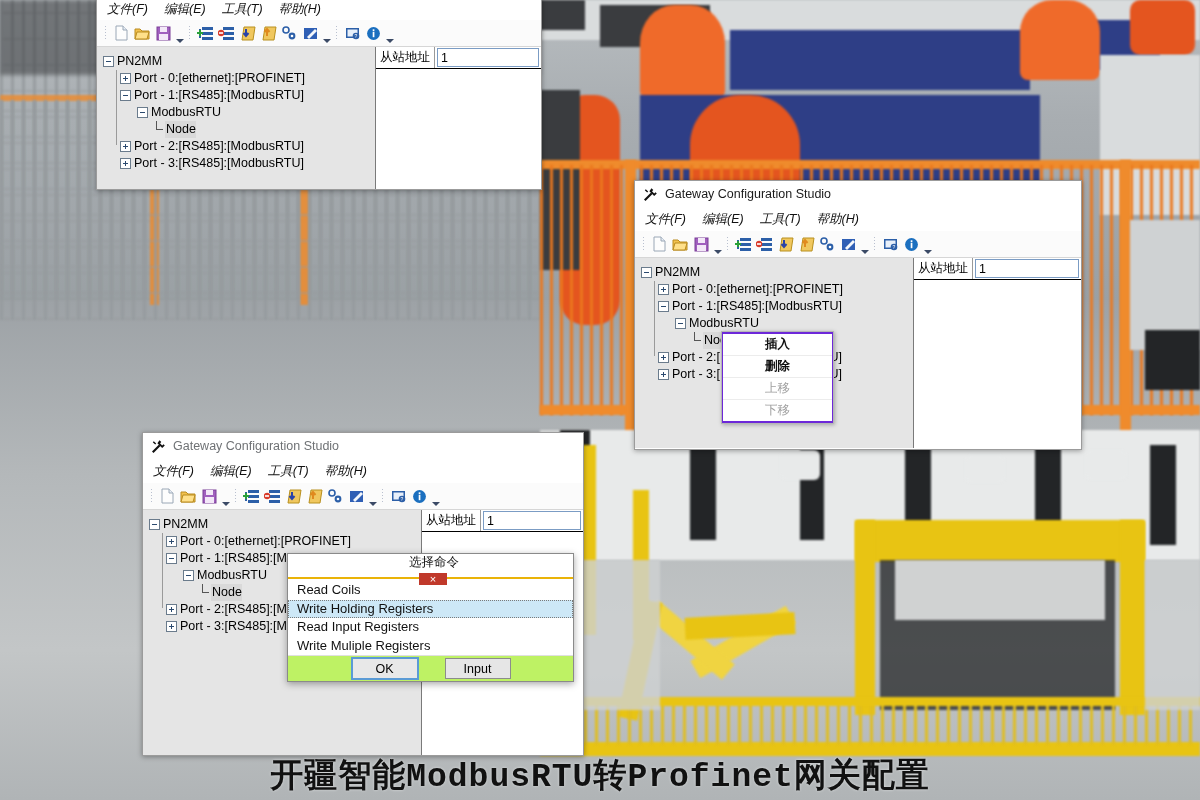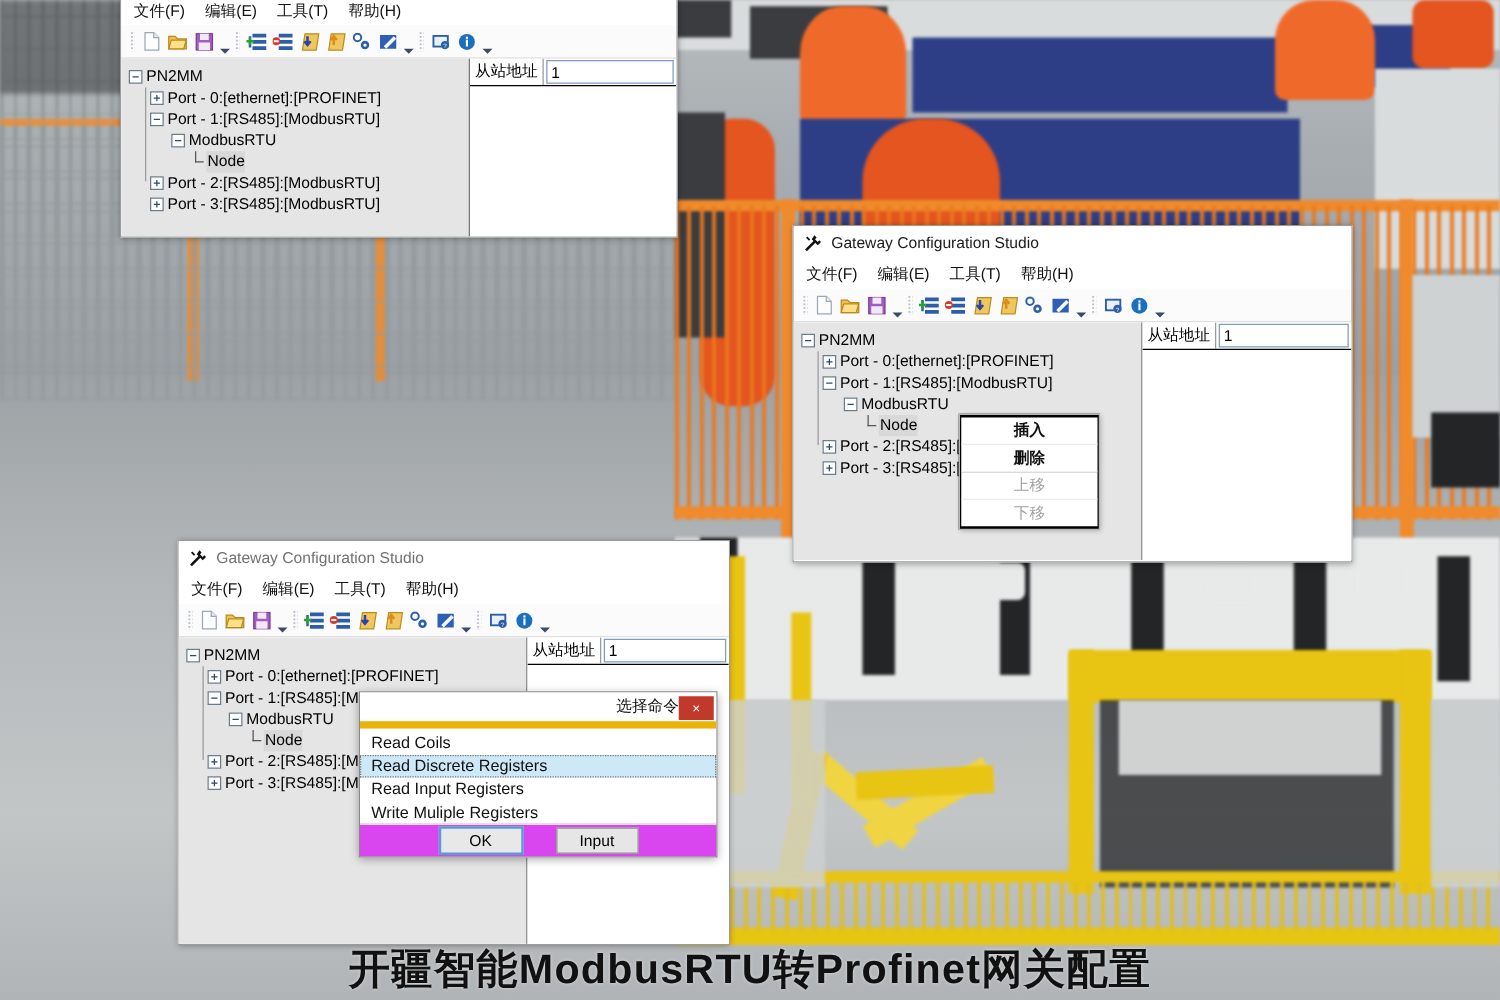--- a/index.html
+++ b/index.html
@@ -63,21 +63,21 @@
   .titlebar{
     height:26px;display:flex;align-items:center;gap:7px;
     padding:0 8px;background:#ffffff;
   }
   .title-text{font-size:12.5px;color:#6f7275;white-space:nowrap;}
   .title-text.dark{color:#1a1a1a;}
   .menubar{
     height:24px;display:flex;align-items:center;gap:16px;
     padding:0 10px;background:#ffffff;font-size:12.5px;color:#111;
   }
-  .menubar span{white-space:nowrap;cursor:default;}
+  .menubar span{white-space:nowrap;cursor:default;font-style:italic;}
   .toolbar{
     height:26px;display:flex;align-items:center;gap:0px;
     padding:0 4px;background:#fbfbfb;border-bottom:1px solid #d6d6d6;
   }
   .tb-group{display:flex;align-items:center;}
   .grip{
     width:4px;height:16px;margin:0 3px;
     background-image:radial-gradient(#b9c0cf 40%,transparent 41%);
     background-size:3px 3px;
   }
@@ -129,68 +129,68 @@
     width:12px;height:17px;flex:0 0 auto;position:relative;margin-right:1px;
   }
   .elbow:before{content:"";position:absolute;left:4px;top:0;width:1px;height:9px;background:#555;}
   .elbow:after{content:"";position:absolute;left:4px;top:8px;width:7px;height:1px;background:#555;}
   .tlabel{padding-left:1px;}
   .tlabel.sel{background:#d9d9d9;}
   .vline{position:absolute;width:1px;background:#9a9a9a;}
 
   
   .ctxmenu{
-    position:absolute;background:#000000;border:1px solid #b6b6b6;
+    position:absolute;background:#6d28d9;border:1px solid #b6b6b6;
     box-shadow:1px 1px 4px rgba(0,0,0,.28);
-    padding:2px 0;font-size:12.5px;z-index:40;margin-left:46px;
+    padding:2px 0;font-size:12.5px;z-index:40;
   }
   .ctxmenu .item{
     height:21px;display:flex;align-items:center;justify-content:center;
     color:#111;background:#fff;margin:0 1px;border-bottom:1px solid #ececec;
     padding:0 30px;cursor:default;font-weight:bold;
   }
   .ctxmenu .item.disabled{color:#a0a0a0;font-weight:normal;}
 
   
   .dialog{
     position:absolute;background:#fff;border:1px solid #8a8a8a;
     box-shadow:0 2px 7px rgba(0,0,0,.35);z-index:60;
   }
   .dlg-title{
-    height:23px;display:flex;align-items:center;justify-content:flex-end;
-    padding-left:7px;background:#fff;border-bottom:6px solid #eab308;
+    height:23px;display:flex;align-items:center;justify-content:flex-start;
+    padding-left:7px;background:#fff;border-bottom:2px solid #eab308;flex-direction:column;
   }
   .dlg-title .t{font-size:12.5px;color:#111;}
   .dlg-close{
     width:28px;height:19px;margin:2px 2px 0 0;background:#c0392b;color:#fff;
     display:flex;align-items:center;justify-content:center;font-size:11px;cursor:default;
   }
   .dlg-list{background:#fff;padding:2px 0 0 0;}
   .dlg-list .opt{
     height:18.5px;line-height:18.5px;font-size:13px;padding-left:9px;color:#111;
     white-space:nowrap;cursor:default;
   }
   .dlg-list .opt.sel{
     background:#cde8f7;outline:1px dotted #7a7a7a;outline-offset:-1px;
   }
   .dlg-buttons{
     height:25px;display:flex;align-items:center;gap:26px;justify-content:center;
-    background:#d946ef;border-top:1px solid #e0e0e0;
+    background:#bef264;border-top:1px solid #e0e0e0;
   }
   .btn{
     min-width:64px;height:19px;font-size:12.5px;display:flex;align-items:center;
     justify-content:center;border:1px solid #8c8c8c;background:#e6e6e6;color:#000;
     cursor:default;
   }
   .btn.default{border:2px solid #5b9bd5;background:#e8e8e8;}
 
   
   .caption{
     position:absolute;left:0;right:0;bottom:2px;text-align:center;
-    font-family:Liberation Sans, sans-serif;
+    font-family:Liberation Mono, monospace;
     font-size:33px;font-weight:bold;color:#111;letter-spacing:1px;
     text-shadow:0 0 3px rgba(255,255,255,.55);
     white-space:nowrap;
   }
   .win1{left:96px;top:-3px;width:444px;height:191px;}
   .win2{left:634px;top:180px;width:446px;height:268px;}
   .win3{left:142px;top:432px;width:440px;height:322px;}
   svg{display:block;}
 </style>
 </head>
@@ -733,21 +733,21 @@
     </div>
   </div>
 
   <div class="dialog" style="left:144px;top:120px;width:285px;">
     <div class="dlg-title">
       <span class="t">选择命令</span>
       <span class="dlg-close">×</span>
     </div>
     <div class="dlg-list">
       <div class="opt">Read Coils</div>
-      <div class="opt sel">Read Discrete Registers</div>
+      <div class="opt sel">Write Holding Registers</div>
       <div class="opt">Read Input Registers</div>
       <div class="opt">Write Muliple Registers</div>
     </div>
     <div class="dlg-buttons">
       <div class="btn default">OK</div>
       <div class="btn">Input</div>
     </div>
   </div>
 </div>
 

